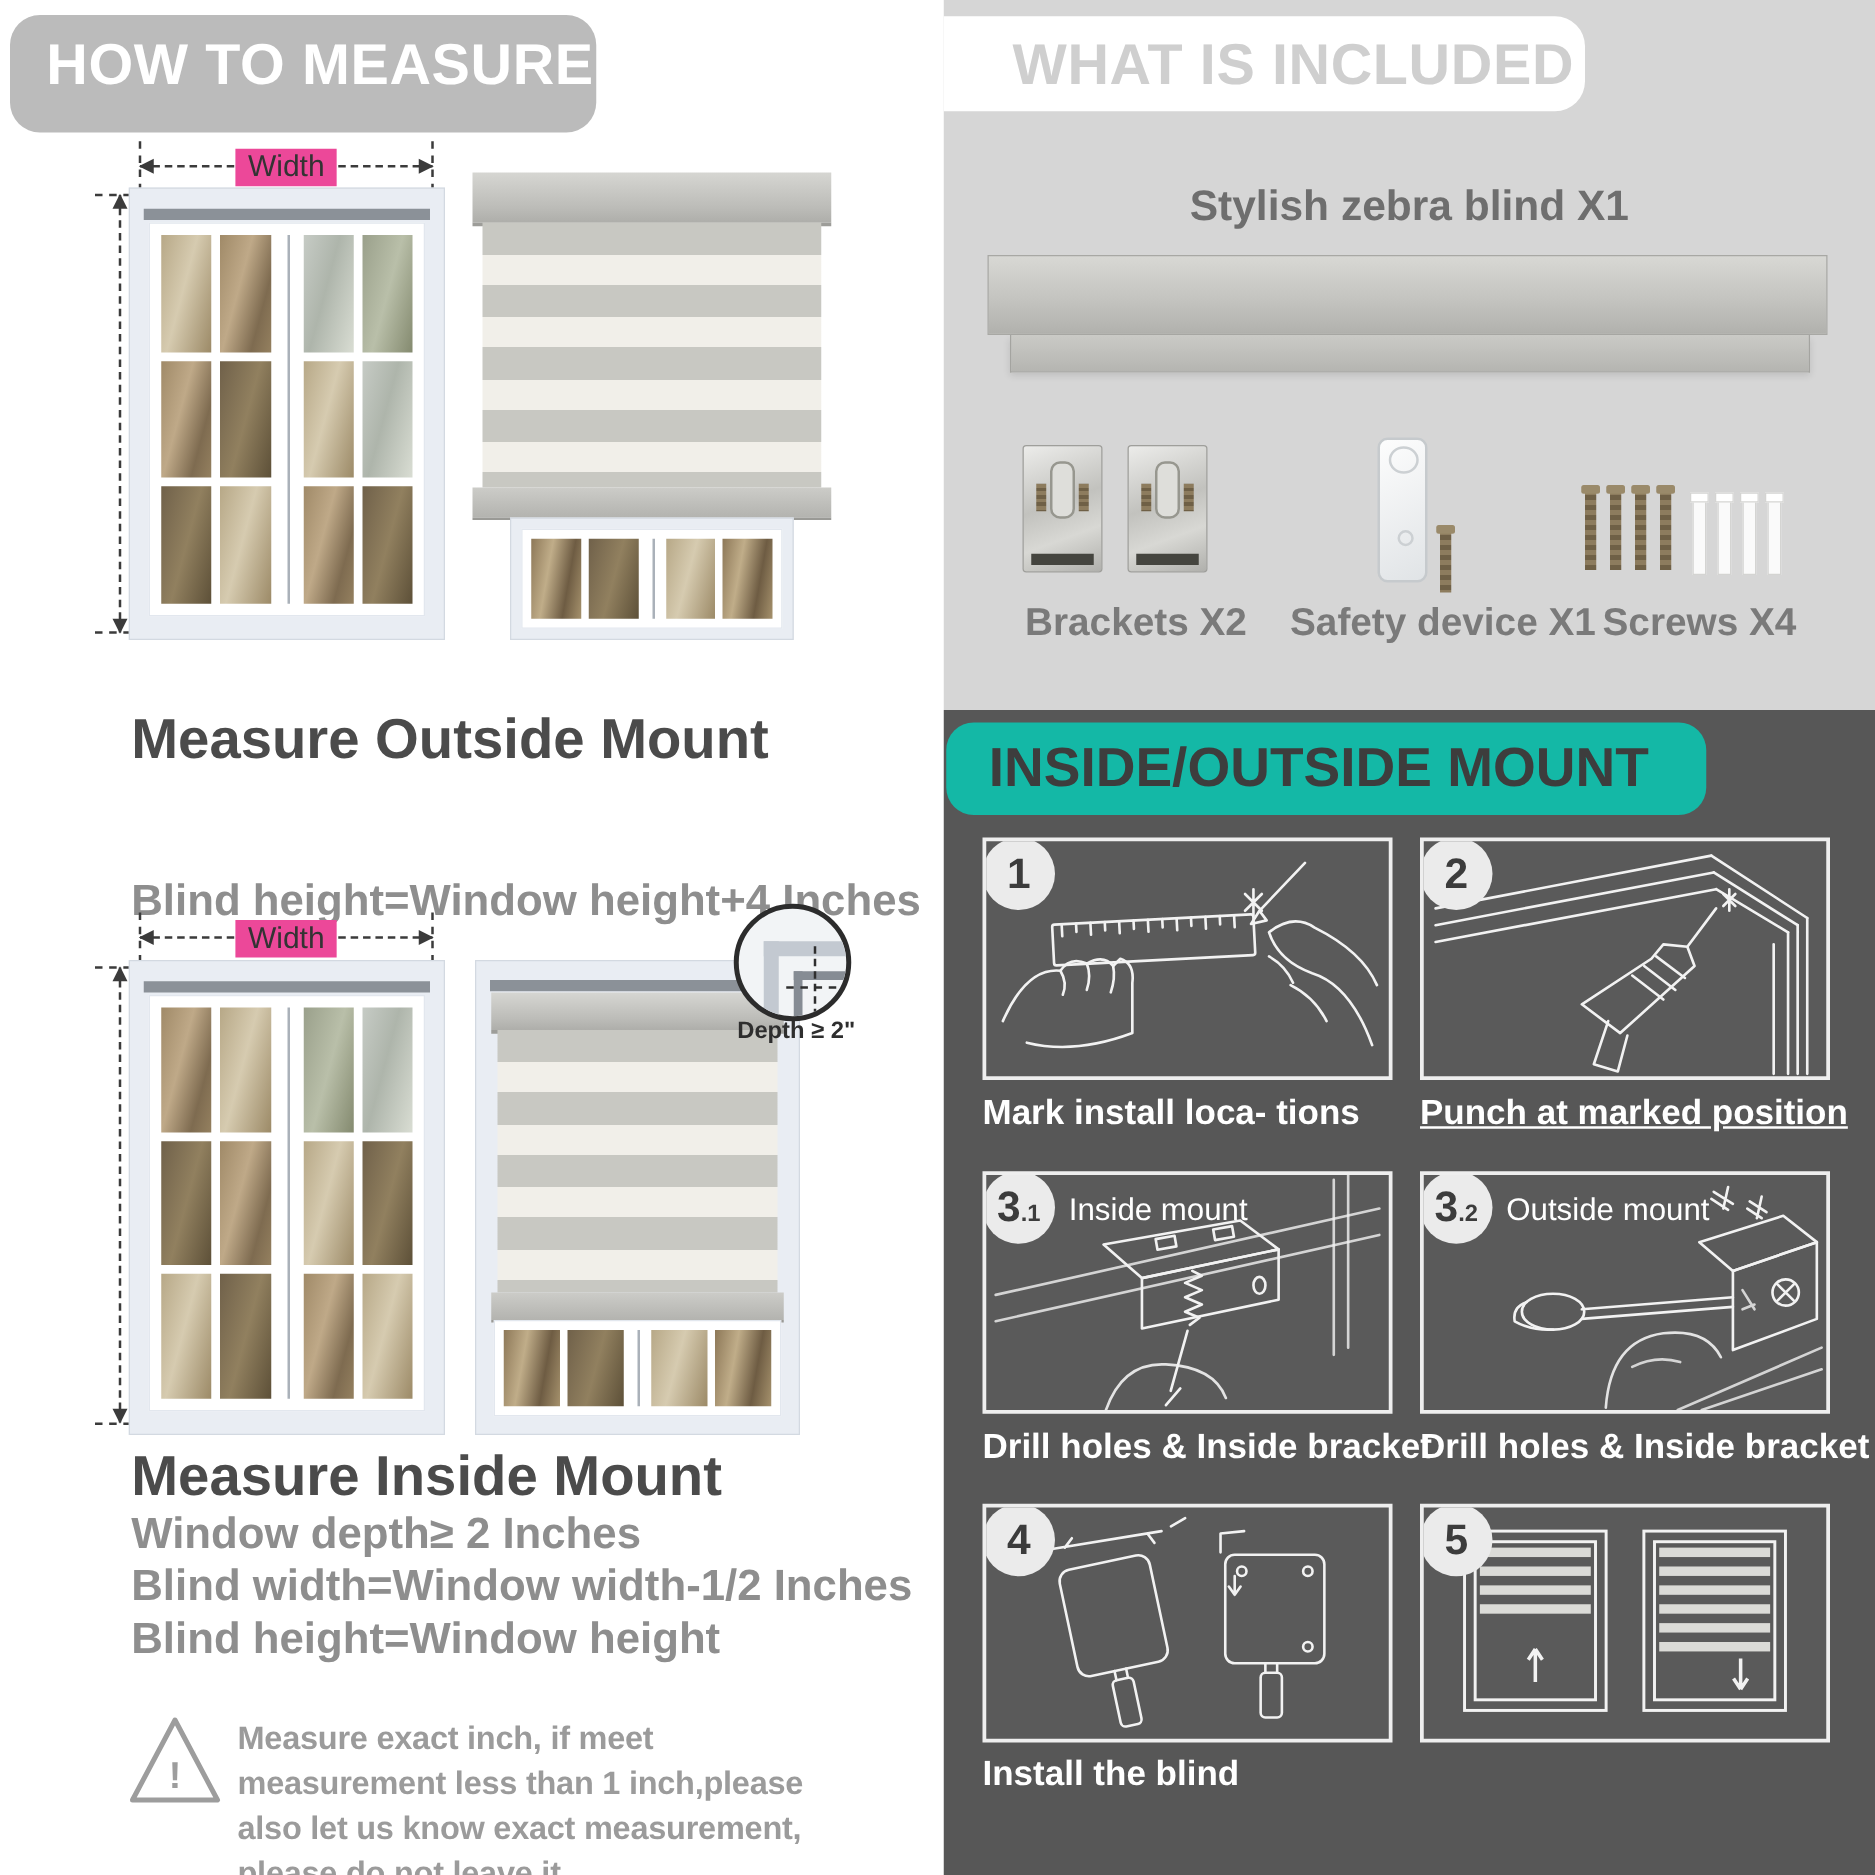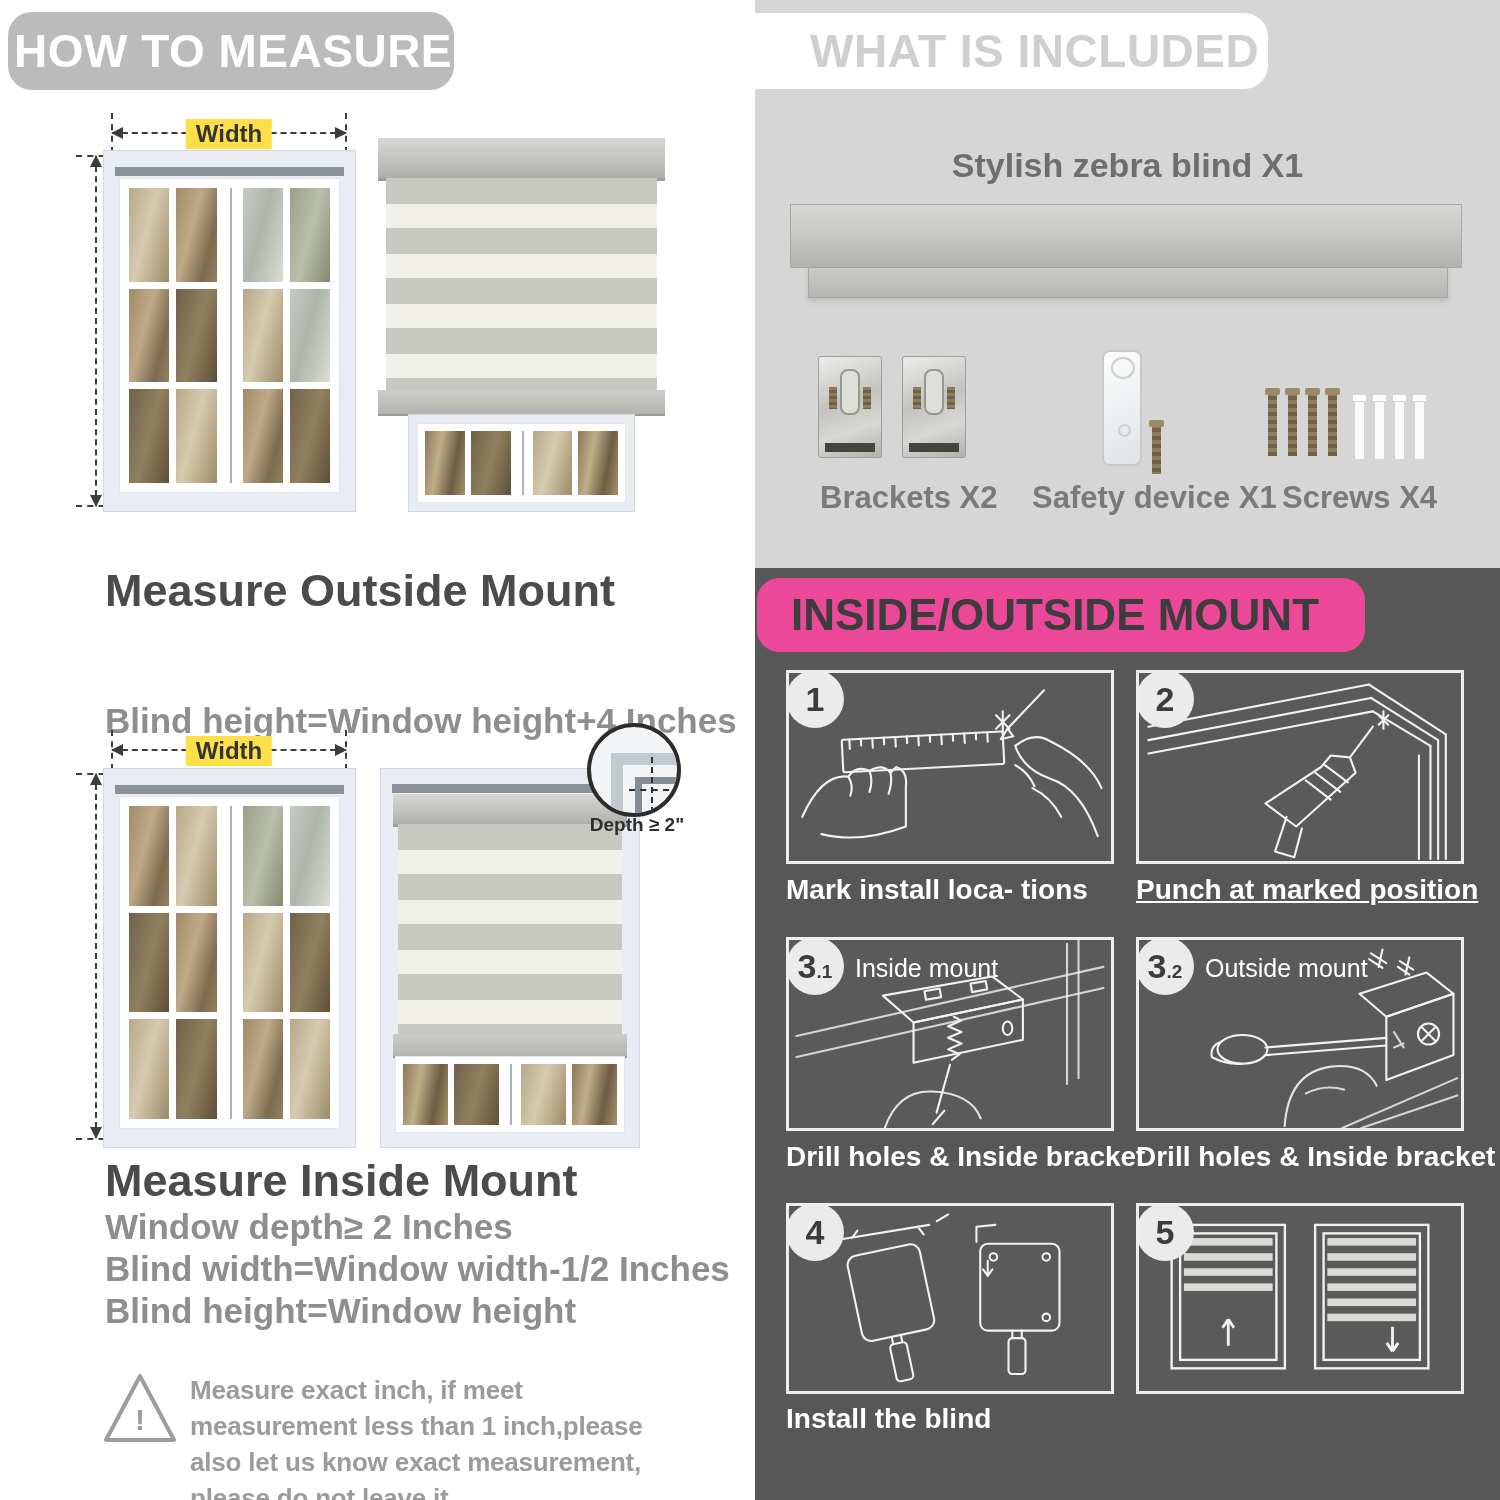--- a/index.html
+++ b/index.html
@@ -1,26 +1,26 @@
 <!DOCTYPE html>
 <html><head>
 <meta charset="utf-8">
 <style>
   html,body{margin:0;padding:0;background:#ffffff;}
   #canvas{position:relative;width:1500px;height:1500px;background:#ffffff;overflow:hidden;
           font-family:"Liberation Sans", sans-serif;}
 
   
-  .hdr-left{position:absolute;left:8px;top:12px;width:440px;height:78px;background:#bbbbbb;
+  .hdr-left{position:absolute;left:8px;top:12px;width:440px;height:94px;background:#bbbbbb;
             border-radius:24px;color:#ffffff;font-size:46px;font-weight:bold;line-height:78px;
-            padding-left:6px;letter-spacing:.5px;}
+            padding-left:29px;letter-spacing:.5px;}
   .hdr-right{position:absolute;left:755px;top:13px;width:458px;height:76px;background:#ffffff;
              border-radius:0 24px 24px 0;color:#cfcfcf;font-size:46px;font-weight:bold;
              line-height:76px;padding-left:55px;letter-spacing:.5px;}
-  .hdr-mount{position:absolute;left:757px;top:578px;width:574px;height:74px;background:#ec4899;
+  .hdr-mount{position:absolute;left:757px;top:578px;width:574px;height:74px;background:#14b8a6;
              border-radius:22px;color:#3d3d3d;font-size:44px;font-weight:bold;line-height:74px;
              padding-left:34px;}
 
   
   .panel-light{position:absolute;left:755px;top:0;width:745px;height:568px;background:#d6d6d6;}
   .panel-dark{position:absolute;left:755px;top:568px;width:745px;height:932px;background:#575757;}
 
   
   .win{position:absolute;background:#e9edf3;border:1px solid #d3d9e1;box-sizing:border-box;}
   .win-track{position:absolute;left:11px;right:11px;height:9px;background:#8b9198;}
@@ -43,22 +43,22 @@
             border-bottom:3px solid #9d9d99;}
   .shade{position:absolute;background:repeating-linear-gradient(180deg,#c8c8c2 0 26px,#f1efe9 26px 50px);}
   .rail{position:absolute;background:linear-gradient(180deg,#ccccc8,#b3b3af);border-bottom:2px solid #9a9a96;}
   .uwin{position:absolute;background:#e9edf3;border:1px solid #d3d9e1;}
 
   
   .dimh{position:absolute;height:0;border-top:2px dashed #3b3b3b;}
   .dimv{position:absolute;width:0;border-left:2px dashed #3b3b3b;}
   .tickv{position:absolute;width:0;border-left:2px dashed #3b3b3b;}
   .tickh{position:absolute;height:0;border-top:2px dashed #3b3b3b;}
-  .dlabel{position:absolute;left:50%;top:-15px;transform:translateX(-50%);background:#fde047;
-          padding:0 10px;font-size:24px;font-weight:bold;color:#333333;line-height:30px;white-space:nowrap;}
+  .dlabel{position:absolute;left:50%;top:-15px;transform:translateX(-50%);background:#ec4899;
+          padding:0 10px;font-size:24px;font-weight:normal;color:#333333;line-height:30px;white-space:nowrap;}
   .dlabel-v{position:absolute;top:50%;left:-14px;transform:translateY(-50%) rotate(90deg);background:#ffffff;
             padding:0 10px;font-size:24px;font-weight:bold;color:#333333;line-height:30px;white-space:nowrap;}
   .ar{position:absolute;width:0;height:0;}
   .ar.l{left:-1px;top:-7px;border-top:6px solid transparent;border-bottom:6px solid transparent;border-right:12px solid #3b3b3b;}
   .ar.r{right:-1px;top:-7px;border-top:6px solid transparent;border-bottom:6px solid transparent;border-left:12px solid #3b3b3b;}
   .ar.u{top:-1px;left:-7px;border-left:6px solid transparent;border-right:6px solid transparent;border-bottom:12px solid #3b3b3b;}
   .ar.d{bottom:-1px;left:-7px;border-left:6px solid transparent;border-right:6px solid transparent;border-top:12px solid #3b3b3b;}
 
   
   .mheading{position:absolute;font-size:45px;font-weight:bold;color:#4b4b4b;}

